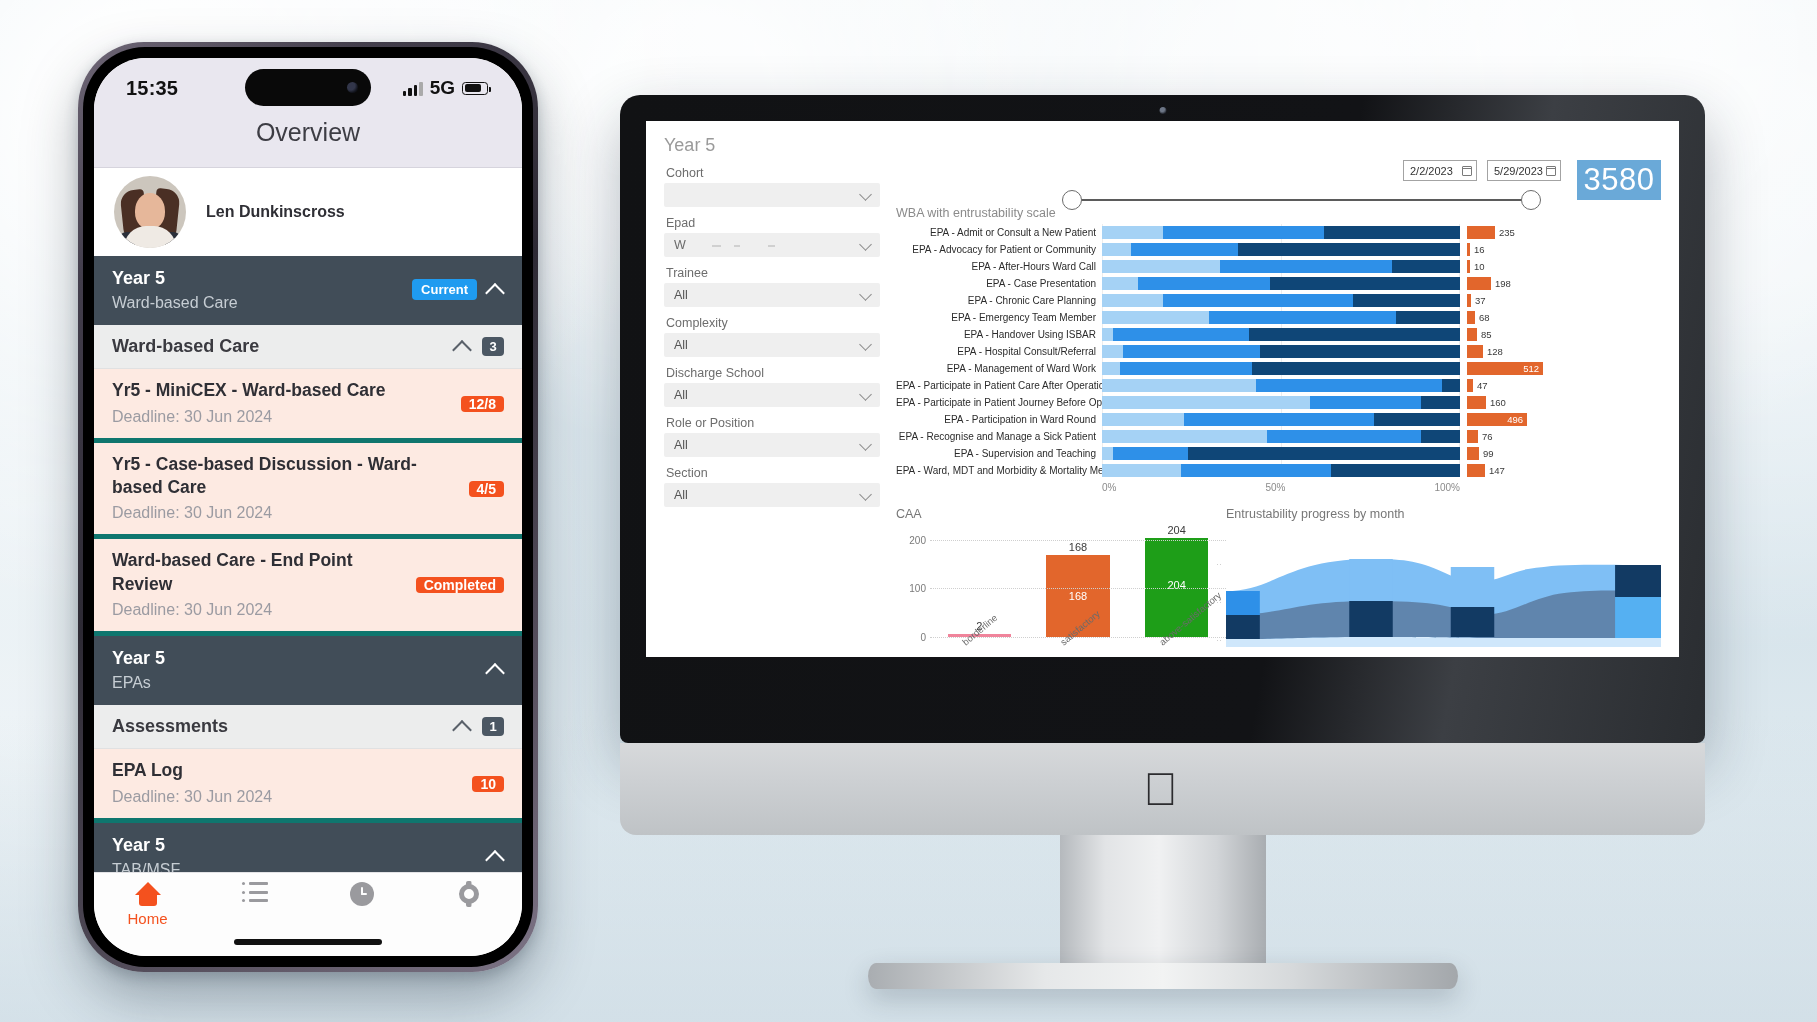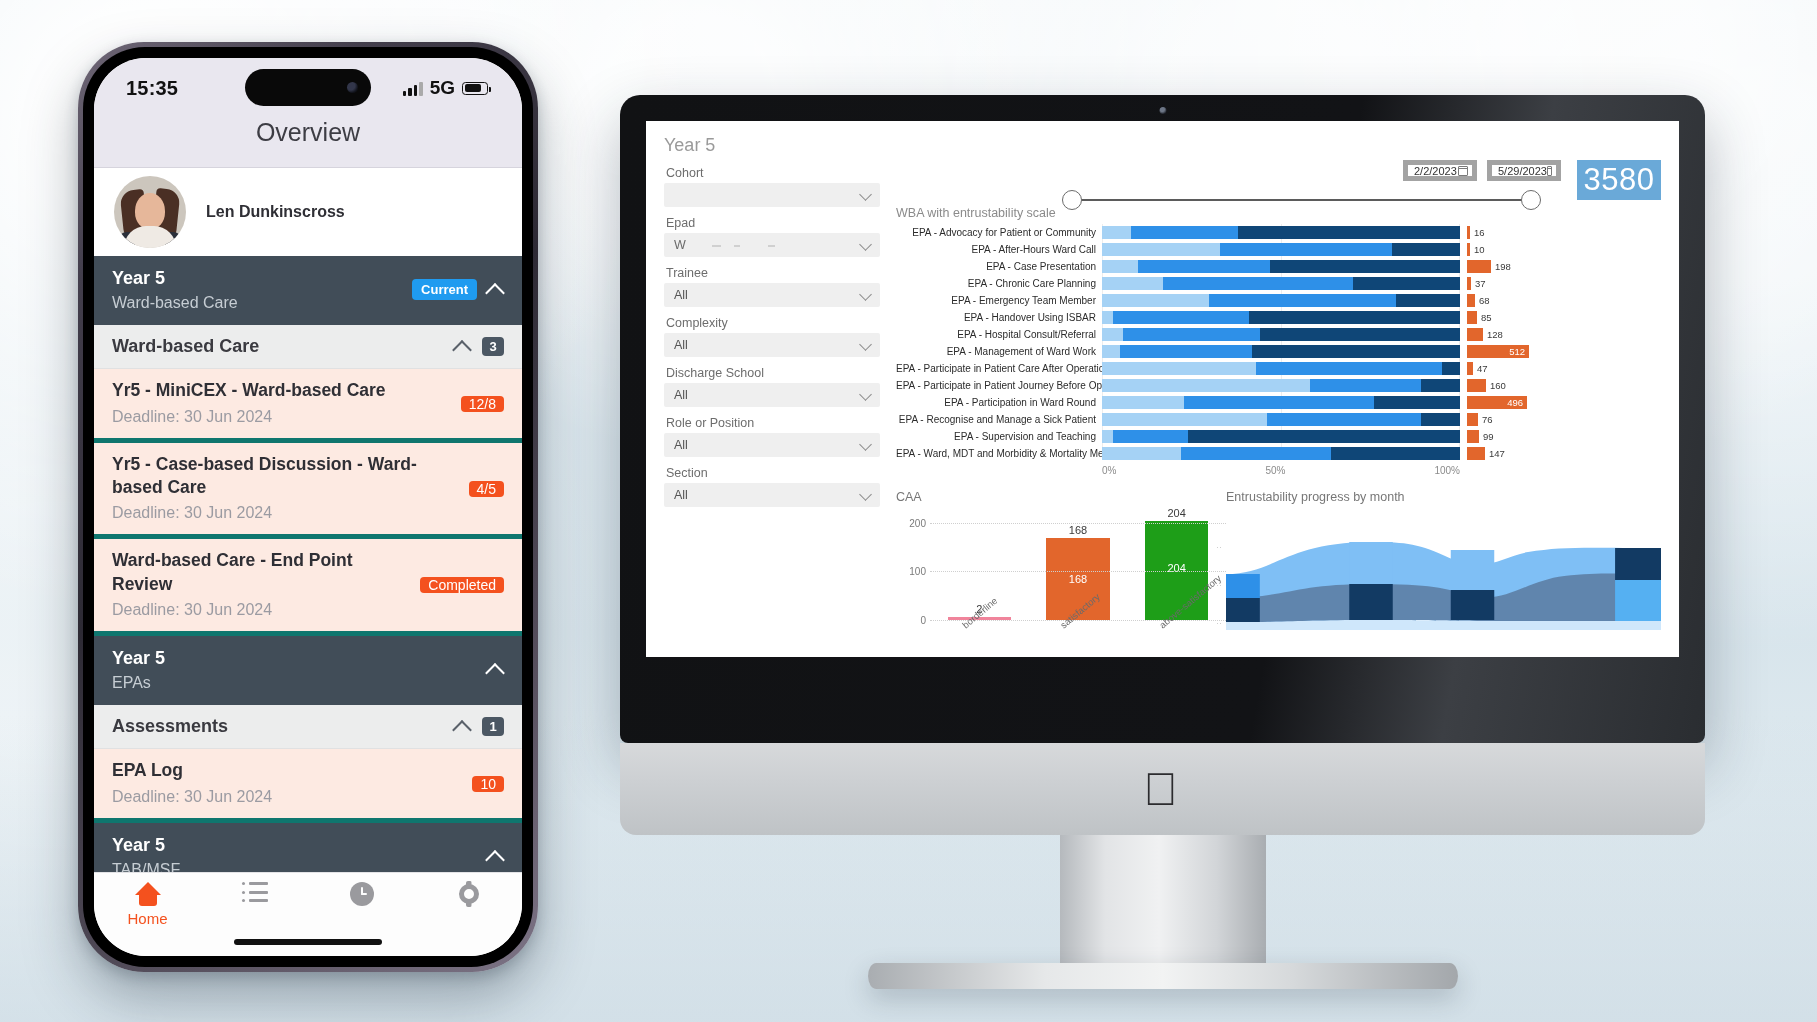--- a/index.html
+++ b/index.html
@@ -119,21 +119,21 @@
     min-width:22px; text-align:center; padding:2px 5px; border-radius:4px;
   }
   .taskrow{
     background:#fdeae2; padding:10px 18px; display:flex; align-items:center;
     justify-content:space-between; gap:12px; border-bottom:5px solid #0f766e;
   }
   .task-l{flex:1 1 auto; min-width:0;}
   .task-t{ font-size:17.5px; font-weight:700; color:#2f2f35; line-height:1.33; }
   .task-d{ font-size:16px; color:#9b9ba2; line-height:1.45; margin-top:2px;}
   .badge-or{
-    background:#f4511e; color:#fff; font-size:14px; font-weight:400;
+    background:#f4511e; color:#fff; font-size:14px; font-weight:700;
     padding:0 8px; border-radius:4px; white-space:nowrap;
   }
 
   
   .tabbar{
     flex:0 0 84px; background:#fdfdfd; border-top:1px solid #e3e3e6;
     display:flex; align-items:flex-start; padding-top:9px;
   }
   .tabitem{ flex:1; display:flex; flex-direction:column; align-items:center; gap:4px; }
   .tabitem .tlabel{ font-size:15px; color:#f4511e; }
@@ -202,21 +202,21 @@
   .fsel .cdown:before{content:"";position:absolute;left:1px;top:1px;width:8px;height:8px;
     border-right:1.6px solid #8a8a8a;border-bottom:1.6px solid #8a8a8a;transform:rotate(45deg);}
   .fsel.blurred span{ color:#6a6a6a; filter:blur(.1px); }
   .fsel .ghost{ position:absolute; left:26px; top:12px; height:1.5px; background:#d0d0d0; }
 
   
   .rightcol{ flex:1 1 auto; padding-left:16px; position:relative;}
   .toprow{ display:flex; justify-content:flex-end; align-items:flex-start; gap:16px; margin-top:-6px;}
   .dates{ display:flex; gap:10px; }
   .datebox{
-    border:5px solid #a3a3a3; background:#fff; height:21px; width:74px;
+    border:1px solid #a3a3a3; background:#fff; height:21px; width:74px;
     display:flex; align-items:center; justify-content:space-between;
     padding:0 4px 0 6px; font-size:11px; color:#333;
   }
   .calico{ width:10px;height:10px;border:1.2px solid #7a7a7a;border-radius:1px;position:relative;}
   .calico:before{content:"";position:absolute;left:0;right:0;top:1.4px;height:1.4px;background:#7a7a7a;}
   .slider-wrap{ position:absolute; left:182px; right:120px; top:24px; }
   .slider-line{ height:2px; background:#5b5b5b; position:absolute; left:11px; right:11px; top:9px;}
   .knob{ width:20px;height:20px;border-radius:50%;border:1.7px solid #6b6b6b;background:#fff;position:absolute;top:0;}
   .knob.l{left:0}.knob.r{right:0}
   .bigcount{
@@ -481,20 +481,32 @@
               <div class="knob l"></div>
               <div class="knob r"></div>
             </div>
 
             <div class="charttitle">WBA with entrustability scale</div>
             <div class="bchart" id="bchart">
                 <div class="gridline" style="left: 206px;"></div>
                 <div class="gridline" style="left: 385px;"></div>
                 <div class="gridline" style="left: 563px;"></div>
                 <div class="brow">
+                  <div class="blabel">EPA - Admit or Consult a New Patient</div>
+                  <div class="bstack">
+                    <i class="s1" style="width: 17%;"></i>
+                    <i class="s2" style="width: 45%;"></i>
+                    <i class="s3" style="width: 38%;"></i>
+                  </div>
+                  <div class="bafter">
+                    <span class="obar" style="width: 28px;"></span>
+                    <span class="oval">235</span>
+                  </div>
+                </div>
+                <div class="brow">
                   <div class="blabel">EPA - Advocacy for Patient or Community</div>
                   <div class="bstack">
                     <i class="s1" style="width: 8%;"></i>
                     <i class="s2" style="width: 30%;"></i>
                     <i class="s3" style="width: 62%;"></i>
                   </div>
                   <div class="bafter">
                     <span class="obar" style="width: 3px;"></span>
                     <span class="oval">16</span>
                   </div>
@@ -572,21 +584,21 @@
                   </div>
                 </div>
                 <div class="brow">
                   <div class="blabel">EPA - Management of Ward Work</div>
                   <div class="bstack">
                     <i class="s1" style="width: 5%;"></i>
                     <i class="s2" style="width: 37%;"></i>
                     <i class="s3" style="width: 58%;"></i>
                   </div>
                   <div class="bafter">
-                    <span class="obar" style="width: 62px;">
+                    <span class="obar" style="width: 76px;">
                       <span class="oval inside">512</span>
                     </span>
                   </div>
                 </div>
                 <div class="brow">
                   <div class="blabel">EPA - Participate in Patient Care After Operation</div>
                   <div class="bstack">
                     <i class="s1" style="width: 43%;"></i>
                     <i class="s2" style="width: 52%;"></i>
                     <i class="s3" style="width: 5%;"></i>

